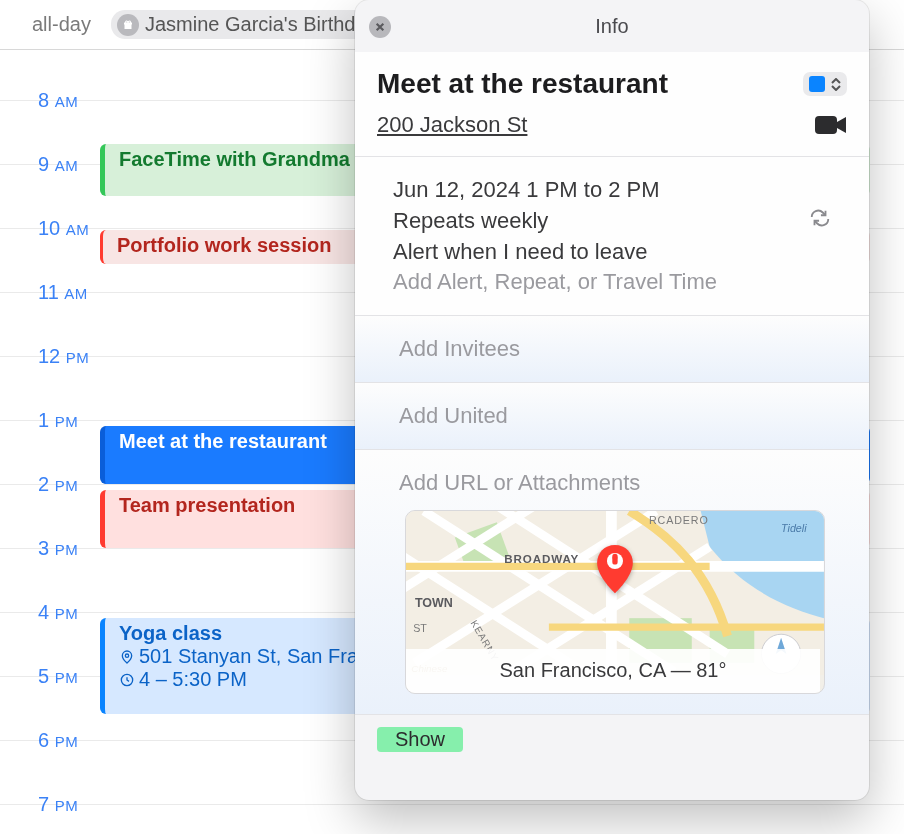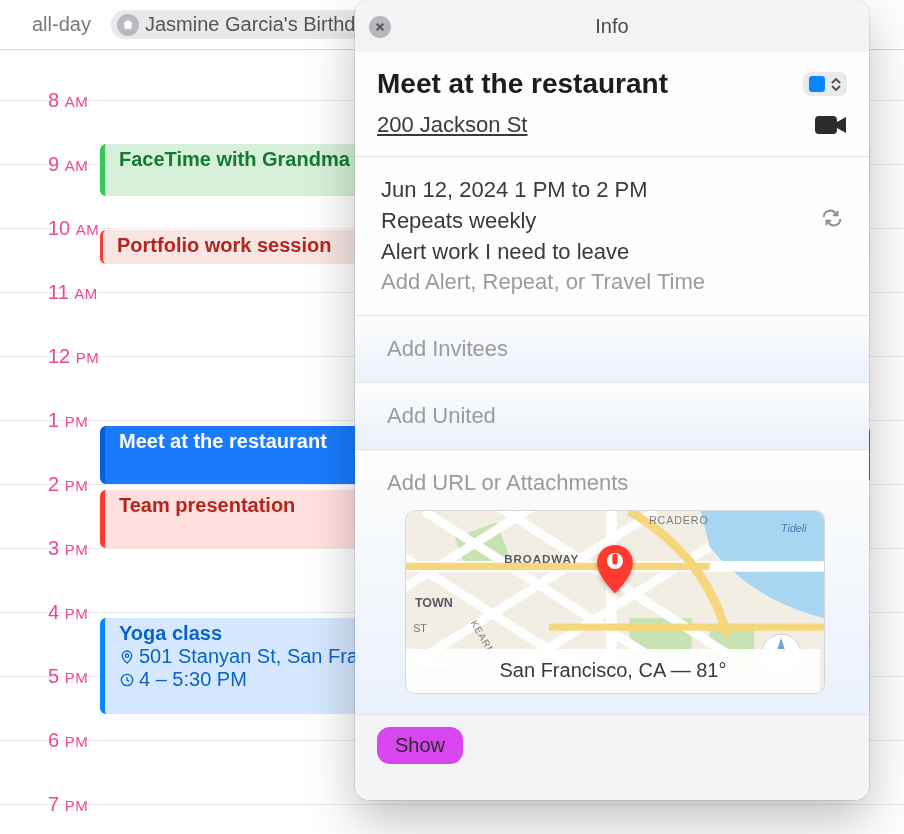--- a/index.html
+++ b/index.html
@@ -34,22 +34,22 @@
   .gift-icon svg { width: 12px; height: 12px; fill: #fff; }
 
   .hours {
     position: absolute; left: 0; top: 50px; width: 100%; height: 784px;
   }
   .hour-row {
     position: absolute; left: 0; width: 100%; height: 64px;
     border-top: 1px solid #eaeaea;
   }
   .hour-label {
-    position: absolute; left: 48px; top: -12px;
-    font-size: 20px; color: #ec4899;
+    position: absolute; left: 38px; top: -12px;
+    font-size: 20px; color: #3b82f6;
   }
   .hour-num { font-weight: 500; }
   .hour-ampm { font-size: 15px; letter-spacing: 0.5px; }
 
   .event {
     position: absolute; left: 100px; right: 34px;
     border-radius: 6px; padding: 4px 10px 4px 14px;
     overflow: hidden;
   }
   .event-title { font-size: 20px; font-weight: 700; }
@@ -128,21 +128,21 @@
 
   .location-block {
     display: flex; justify-content: space-between; align-items: center;
     margin-top: 10px;
   }
   .location-text { font-size: 22px; color: #3a3a3c; line-height: 1.35; text-decoration: underline; }
   .video-icon { width: 32px; height: 22px; }
   .video-icon svg { fill: #2c2c2e; }
 
   .field-line {
-    font-size: 22px; color: #3a3a3c; margin: 4px 4px;
+    font-size: 22px; color: #3a3a3c; margin: 4px 16px;
     display: flex; align-items: center; justify-content: space-between;
   }
   .placeholder { color: #9a9a9f; }
   .repeat-icon-grey svg { width: 22px; height: 22px; stroke: #8a8a8e; }
   .gradient-section {
     background: linear-gradient(180deg, #fdfdfd 0%, #eaf1fb 100%);
     padding-left: 28px;
   }
 
   .map-wrap {
@@ -158,22 +158,22 @@
     display: flex; align-items: center; justify-content: center;
     font-size: 20px; color: #3a3a3c;
   }
 
   .pop-footer {
     padding: 12px 22px 18px 22px;
     border-top: 1px solid #e3e3e6;
     background: #f4f4f6;
   }
   .show-btn {
-    display: inline-block; background: #d946ef; border-radius: 13px;
-    padding: 7px 18px; font-size: 20px; color: #2c2c2e; cursor: pointer;
+    display: inline-block; background: #86efac; border-radius: 4px;
+    padding: 1px 18px; font-size: 20px; color: #2c2c2e; cursor: pointer;
   }
 
   .svg-pin { filter: drop-shadow(0 2px 3px rgba(0,0,0,0.3)); }
 </style>
 </head>
 <body>
 
 <div class="calendar">
 
   <div class="allday-row">
@@ -338,21 +338,21 @@
     <div class="field-line">
       <span>Repeats weekly</span>
       <span class="repeat-icon-grey">
         <svg viewBox="0 0 24 24" fill="none" stroke-width="2">
             <path d="M3 11a7 7 0 0 1 12-5l3 3M21 13a7 7 0 0 1-12 5l-3-3"></path>
             <path d="M18 4v5h-5M6 20v-5h5"></path>
           </svg>
       </span>
     </div>
     <div class="field-line">
-      <span>Alert work I need to leave</span>
+      <span>Alert when I need to leave</span>
     </div>
     <div class="field-line placeholder">
       <span>Add Alert, Repeat, or Travel Time</span>
     </div>
   </div>
 
   <div class="pop-section gradient-section">
     <div class="field-line placeholder">
       <span>Add Invitees</span>
     </div>

